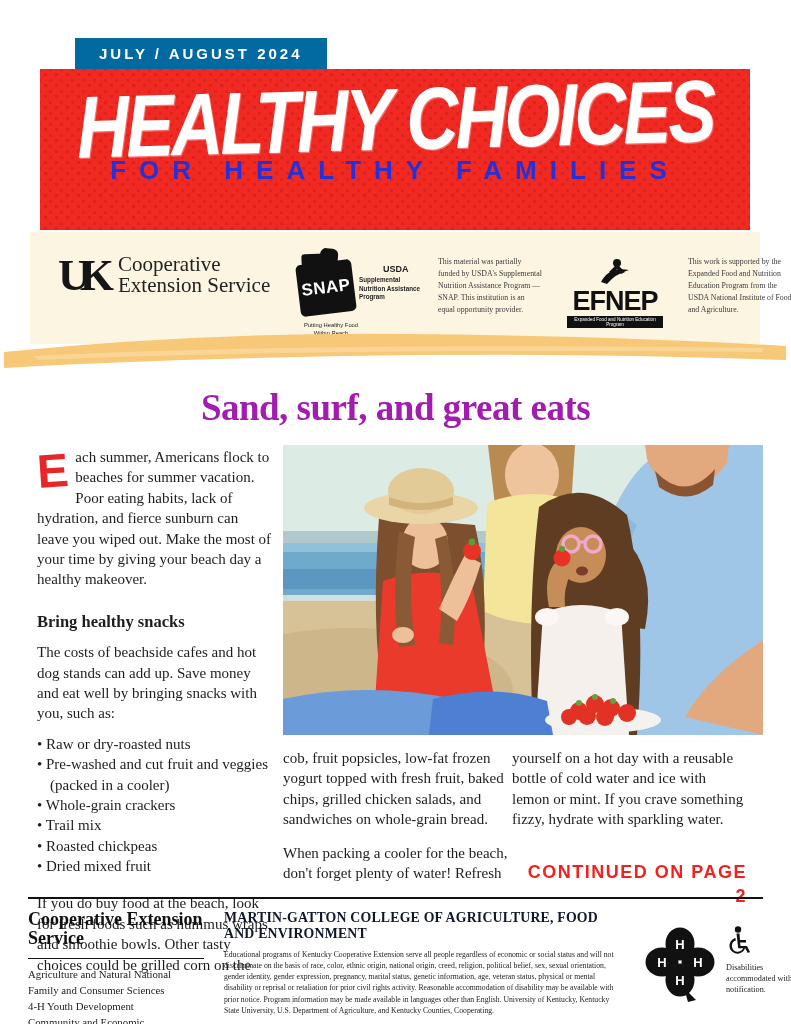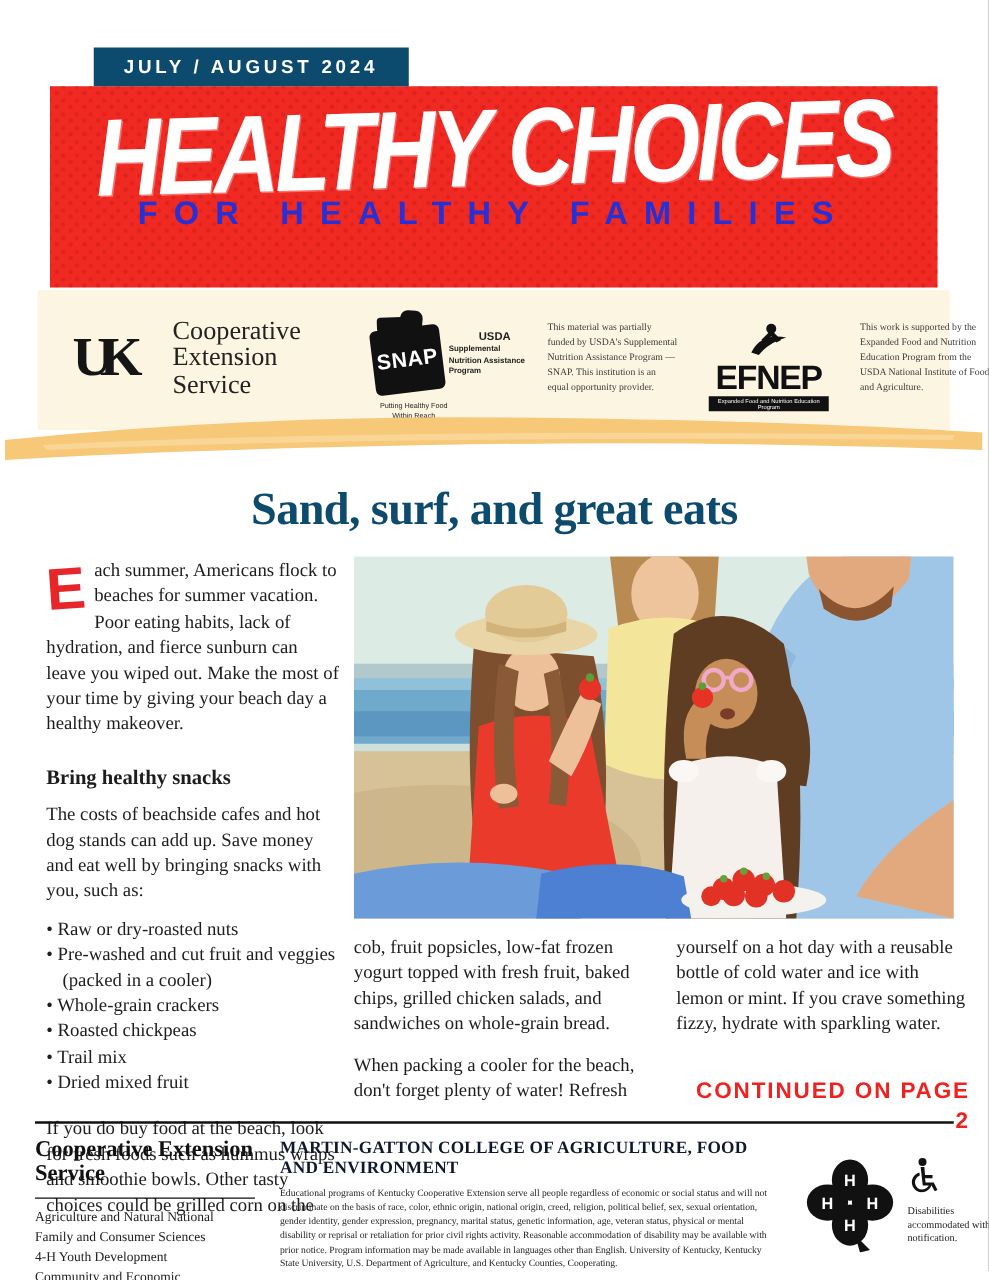--- a/index.html
+++ b/index.html
@@ -6,21 +6,21 @@
   html,body { background:#888; }
   .page {
     position:relative; width:791px; height:1024px; margin:0 auto;
     background:#ffffff; overflow:hidden;
     font-family:"Liberation Serif", serif; color:#1d1d1d;
   }
 
   
   .issue-badge {
     position:absolute; left:75px; top:38px; z-index:3;
-    background:#0c4a6e; color:#fff; padding:7px 24px;
+    background:#0369a1; color:#fff; padding:7px 24px;
     font-family:"Liberation Sans", sans-serif; font-weight:bold;
     font-size:15px; letter-spacing:3px;
   }
   .banner {
     position:absolute; left:40px; top:69px; width:710px; height:161px; z-index:2;
     background-color:#f02a22;
     background-image:
       radial-gradient(rgba(205,25,22,.5) 1.5px, transparent 2.1px),
       radial-gradient(rgba(205,25,22,.4) 1.5px, transparent 2.1px);
     background-size:11px 11px, 11px 11px;
@@ -39,21 +39,21 @@
     font-family:"Liberation Sans", sans-serif; font-weight:bold;
     font-size:26px; letter-spacing:13px; color:#2531d6; white-space:nowrap;
   }
 
   
   .logo-band {
     position:absolute; left:30px; top:232px; width:730px; height:112px; z-index:1;
     background:#fcf5e2;
   }
   .logo-row { display:flex; align-items:flex-start; padding:22px 16px 0 28px; gap:12px; }
-  .uk-block { display:flex; align-items:center; gap:24px; width:228px; flex:none; }
+  .uk-block { display:flex; align-items:center; gap:4px; width:228px; flex:none; }
   .uk-glyph { font-family:"Liberation Serif", serif; font-weight:bold; font-size:44px; letter-spacing:-10px; color:#151515; line-height:.9; padding-right:10px; }
   .uk-text { font-size:21px; line-height:1.02; color:#222; }
   .snap-block { width:128px; flex:none; font-family:"Liberation Sans", sans-serif; }
   .snap-top { display:flex; gap:5px; }
   .snap-bag {
     width:56px; height:52px; background:#111; border-radius:5px; flex:none;
     transform:rotate(-7deg); position:relative; margin-top:8px;
     display:flex; align-items:center; justify-content:center;
   }
   .snap-bag::before { content:""; position:absolute; top:-9px; left:7px; width:34px; height:12px; background:#111; border-radius:3px; transform:rotate(5deg); }
@@ -64,38 +64,38 @@
   .snap-tagline { font-size:5.8px; text-align:center; width:66px; margin-top:8px; line-height:1.3; }
   .notice { width:104px; flex:none; font-size:7.8px; line-height:1.55; color:#3a3a3a; padding-top:2px; }
   .efnep-block { width:122px; flex:none; text-align:center; padding-top:4px; }
   .efnep-word { font-family:"Liberation Sans", sans-serif; font-weight:bold; font-size:27px; letter-spacing:-1px; color:#111; line-height:1; }
   .efnep-bar { background:#111; color:#fff; font-family:"Liberation Sans", sans-serif; font-size:4.6px; padding:1px 2px; width:96px; margin:1px auto 0; }
   .gold-stroke { position:absolute; left:4px; top:326px; width:782px; height:44px; z-index:2; }
 
   
   .article-title {
     position:absolute; top:386px; left:0; width:100%; text-align:center;
-    font-weight:bold; font-size:37px; color:#0c4a6e; letter-spacing:-.5px;
+    font-weight:bold; font-size:37px; color:#a21caf; letter-spacing:-.5px;
   }
   .cols { position:absolute; left:37px; top:445px; width:726px; font-size:15px; line-height:1.36; }
   .col-left { position:absolute; left:0; top:2px; width:236px; }
   .drop-cap {
     float:left; font-family:"Liberation Sans", sans-serif; font-weight:bold;
     font-size:47px; line-height:.8; color:#e8262a; margin:5px 7px 0 0;
     transform:rotate(-4deg);
   }
   .section-heading { font-weight:bold; font-size:16.5px; margin:21px 0 9px; }
   .snack-list { list-style:none; margin-top:10px; }
   .snack-list li { padding-left:13px; text-indent:-13px; }
   .snack-list li::before { content:"• "; }
   .buy-para { margin-top:17px; }
   .photo { position:absolute; left:246px; top:0; width:480px; height:290px; overflow:hidden; }
   .photo svg { display:block; }
   .col-mid  { position:absolute; left:246px; top:303px; width:238px; }
-  .col-right{ position:absolute; left:504px; top:303px; width:235px; }
+  .col-right{ position:absolute; left:475px; top:303px; width:235px; }
   .para-gap { margin-top:13px; }
   .continued {
     margin-top:30px; text-align:right;
     font-family:"Liberation Sans", sans-serif; font-weight:bold;
     font-size:18px; letter-spacing:1.5px; color:#f1211f;
   }
 
   
   .footer {
     position:absolute; left:28px; top:897px; width:735px;
@@ -174,22 +174,22 @@
     <div class="col-left">
       <p>
         <span class="drop-cap">E</span><span>ach summer, Americans flock to beaches for summer vacation. Poor eating habits, lack of hydration, and fierce sunburn can leave you wiped out. Make the most of your time by giving your beach day a healthy makeover.</span>
       </p>
       <h2 class="section-heading">Bring healthy snacks</h2>
       <p>The costs of beachside cafes and hot dog stands can add up. Save money and eat well by bringing snacks with you, such as:</p>
       <ul class="snack-list">
         <li>Raw or dry-roasted nuts</li>
         <li>Pre-washed and cut fruit and veggies (packed in a cooler)</li>
         <li>Whole-grain crackers</li>
+        <li>Trail mix</li>
         <li>Roasted chickpeas</li>
-        <li>Trail mix</li>
         <li>Dried mixed fruit</li>
       </ul>
       <p class="buy-para">If you do buy food at the beach, look for fresh foods such as hummus wraps and smoothie bowls. Other tasty choices could be grilled corn on the</p>
     </div>
 
     <div class="photo">
       <svg width="480" height="290" viewBox="0 0 480 290">
 
         <rect width="480" height="105" fill="#dcebe3"></rect>
         <rect y="86" width="480" height="14" fill="#a3bcc5" opacity=".75"></rect>

